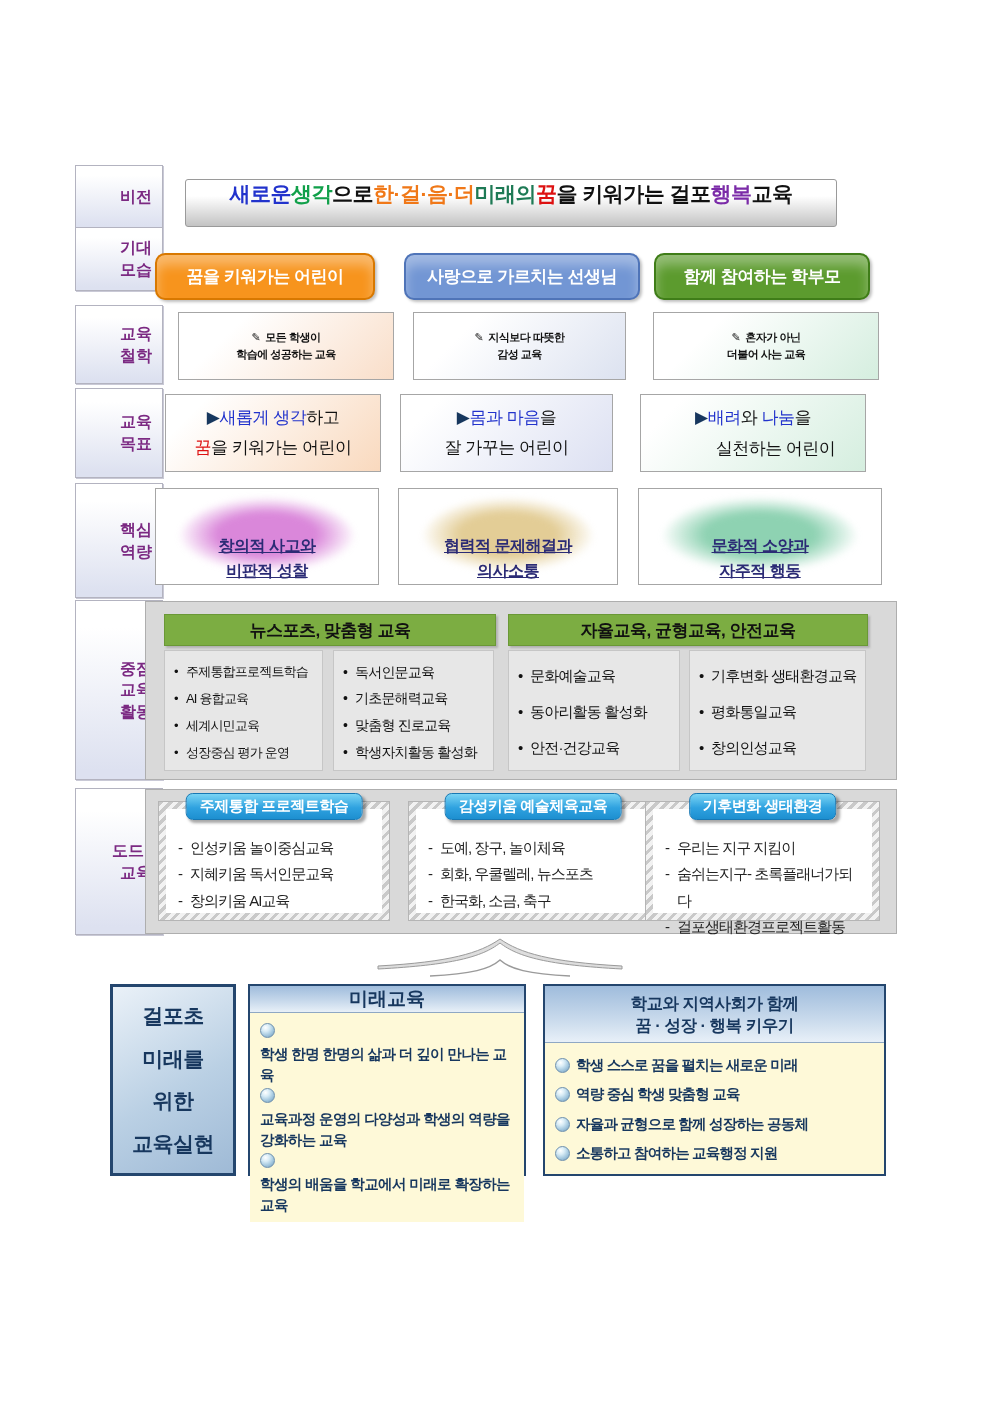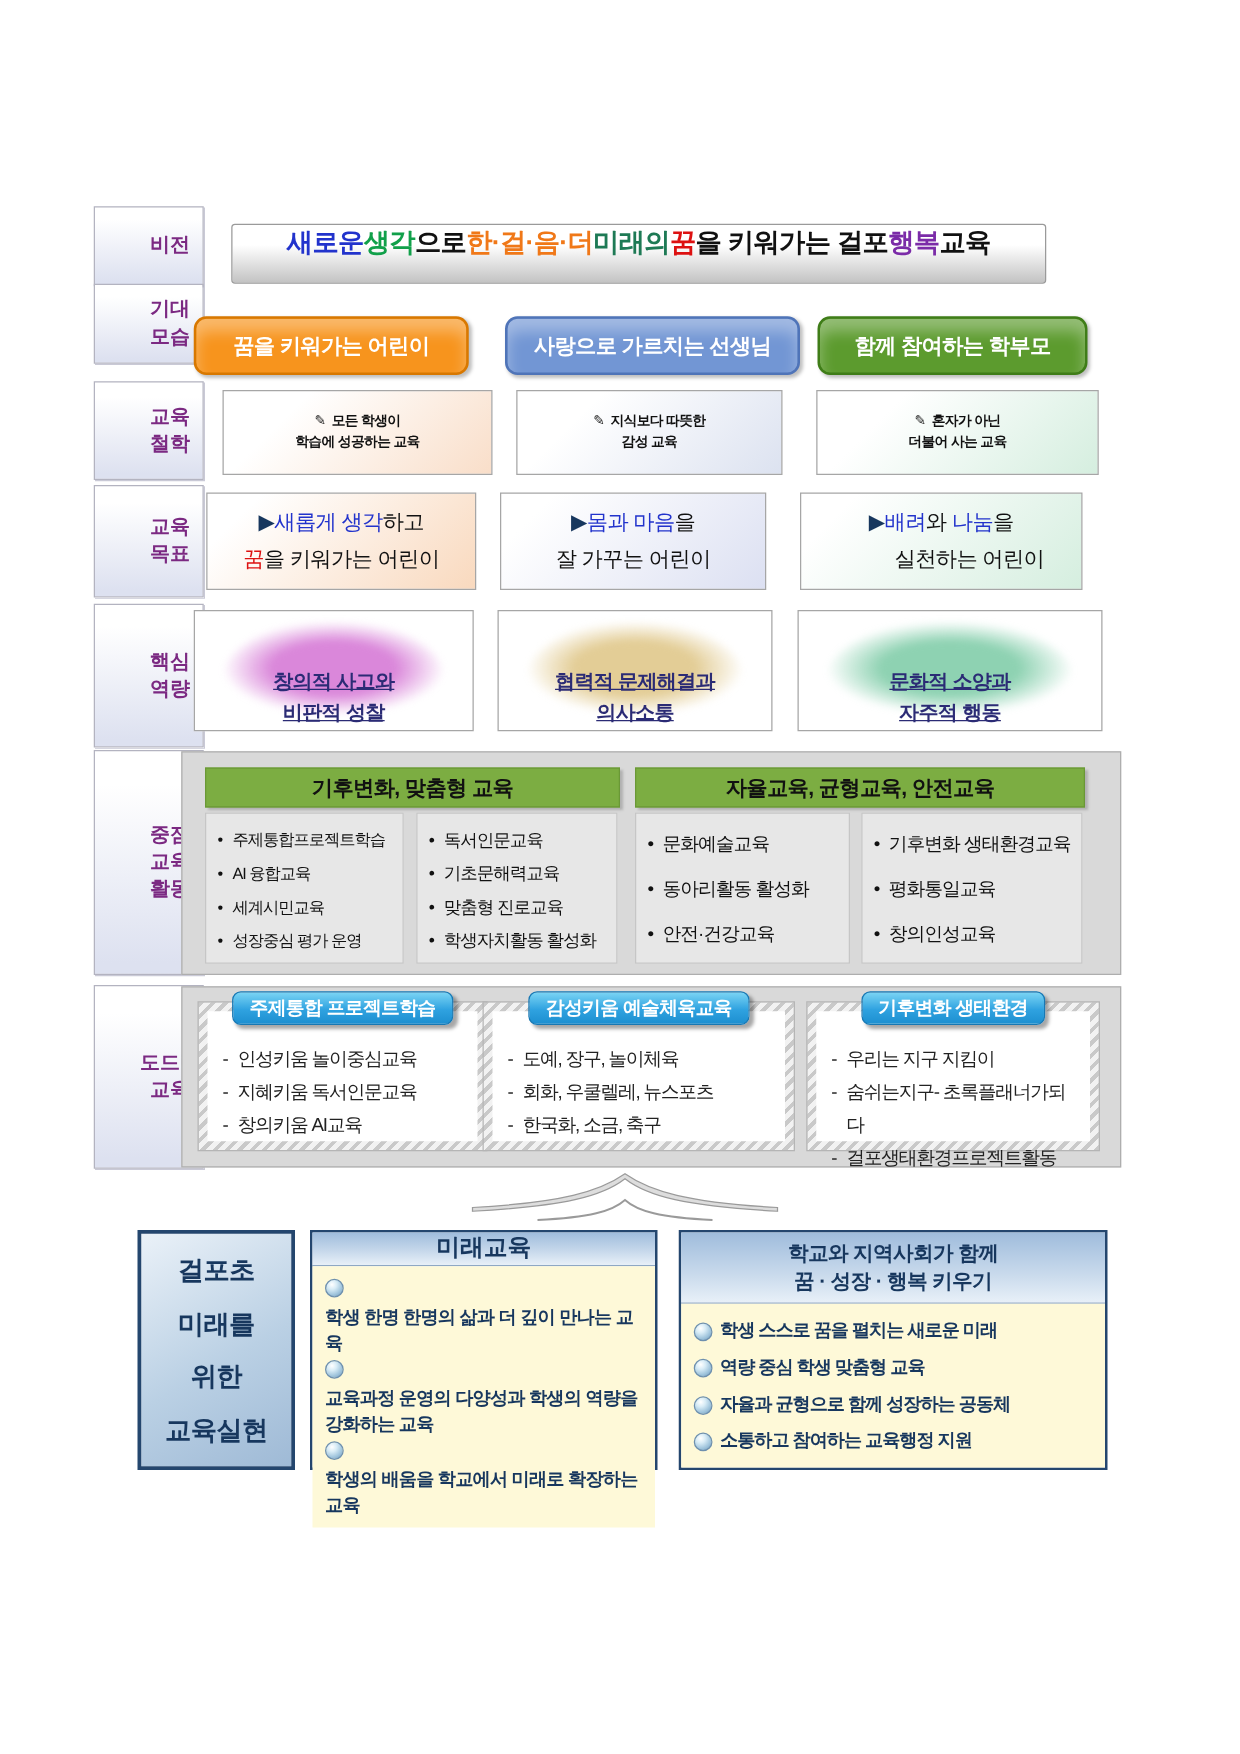--- a/index.html
+++ b/index.html
@@ -80,21 +80,21 @@
 
   
   .dod-outer{position:absolute;left:145px;top:789px;width:750px;height:143px;
        background:#d9d9d9;border:1px solid #aeaeae;}
   .dbox{position:absolute;top:11px;height:120px;box-sizing:border-box;
        background:repeating-linear-gradient(135deg,#c9c9c9 0 3px,#f2f2f2 3px 7px);
        border:1px solid #b5b5b5;padding:7px;}
   .dbox .dinner{background:#ffffff;width:100%;height:100%;box-sizing:border-box;
        padding:26px 10px 6px 12px;}
   .dbox.d1{left:12px;width:232px;}
-  .dbox.d2{left:240px;width:250px;}
+  .dbox.d2{left:262px;width:250px;}
   .dbox.d3{left:499px;width:235px;}
   .dpill{position:absolute;top:-9px;left:50%;transform:translateX(-50%);
        background:linear-gradient(180deg,#7AD4F4 0%,#2FA2E0 55%,#1D8FD0 100%);
        border:1px solid #1778B4;border-radius:7px;padding:3px 13px;white-space:nowrap;
        color:#fff;font-weight:bold;font-size:15px;letter-spacing:-0.5px;
        box-shadow:3px 3px 3px rgba(0,0,0,.35);}
   .ditem{position:relative;padding-left:12px;font-size:15px;color:#222;letter-spacing:-1px;line-height:1.75;}
   .ditem::before{content:"-";position:absolute;left:0;top:0;}
 
   
@@ -174,21 +174,21 @@
 
   <div class="goal g1">
     <div><span style="color: rgb(23, 55, 94);">▶</span><span style="color: rgb(34, 51, 204);">새롭게 생각</span><span style="color: rgb(17, 17, 17);">하고</span></div>
     <div><span style="color: rgb(221, 17, 17);">꿈</span><span style="color: rgb(17, 17, 17);">을 키워가는 어린이</span></div>
   </div>
   <div class="goal g2">
     <div><span style="color: rgb(23, 55, 94);">▶</span><span style="color: rgb(34, 51, 204);">몸과 마음</span><span style="color: rgb(17, 17, 17);">을</span></div>
     <div><span style="color: rgb(17, 17, 17);">잘 가꾸는 어린이</span></div>
   </div>
   <div class="goal g3">
-    <div><span style="color: rgb(23, 55, 94);">▶</span><span style="color: rgb(34, 51, 204);">배려</span><span style="color: rgb(17, 17, 17);">와 </span><span style="color: rgb(34, 51, 204);">나눔</span><span style="color: rgb(17, 17, 17);">을</span></div>
+    <div><span style="color: rgb(23, 55, 94);">▶</span><span style="color: rgb(34, 51, 204); font-family: Liberation Mono, monospace;">배려</span><span style="color: rgb(17, 17, 17);">와 </span><span style="color: rgb(34, 51, 204);">나눔</span><span style="color: rgb(17, 17, 17);">을</span></div>
     <div><span style="color: rgb(17, 17, 17); margin-left: 45px;">실천하는 어린이</span></div>
   </div>
 
   <div class="comp c1">
     <div class="blob pink"></div>
     <div class="ctext">
       <div>창의적 사고와</div>
         <div>비판적 성찰</div>
     </div>
   </div>
@@ -201,21 +201,21 @@
   </div>
   <div class="comp c3">
     <div class="blob mint"></div>
     <div class="ctext">
       <div>문화적 소양과</div>
         <div>자주적 행동</div>
     </div>
   </div>
 
   <div class="focus-outer">
-    <div class="fhead h1">기후변화, 맞춤형 교육</div>
+    <div class="fhead h1">뉴스포츠, 맞춤형 교육</div>
     <div class="fhead h2">자율교육, 균형교육, 안전교육</div>
     <div class="fcol f1">
       <div class="fitem">주제통합프로젝트학습</div>
       <div class="fitem">AI 융합교육</div>
       <div class="fitem">세계시민교육</div>
       <div class="fitem">성장중심 평가 운영</div>
     </div>
     <div class="fcol f2">
       <div class="fitem">독서인문교육</div>
       <div class="fitem">기초문해력교육</div>

